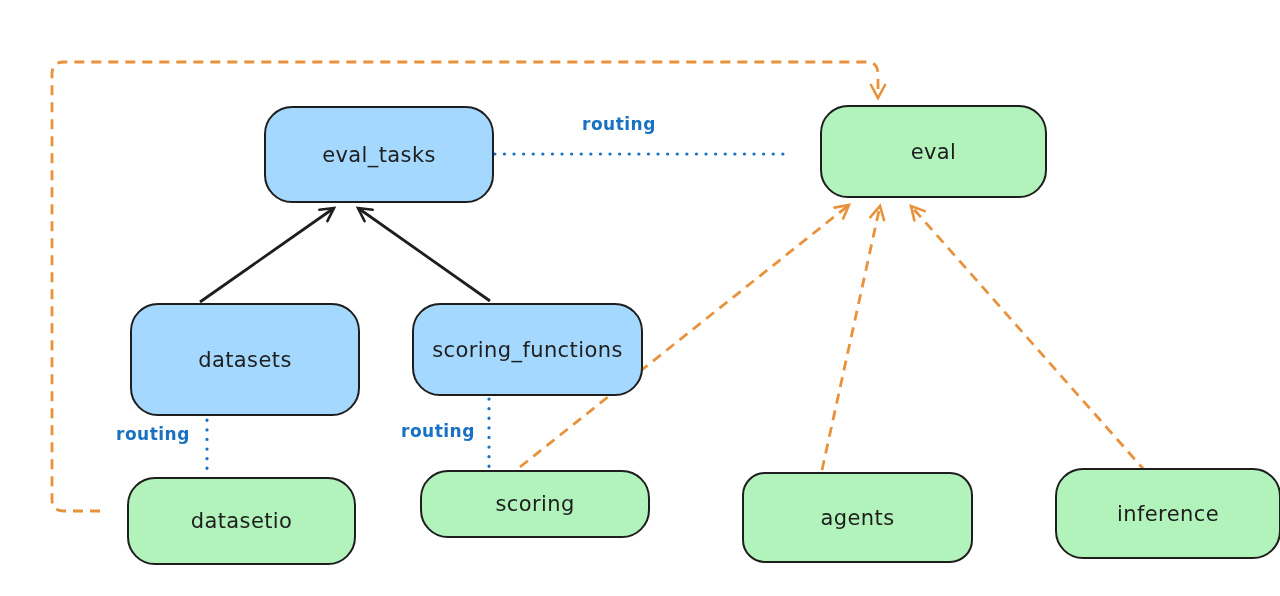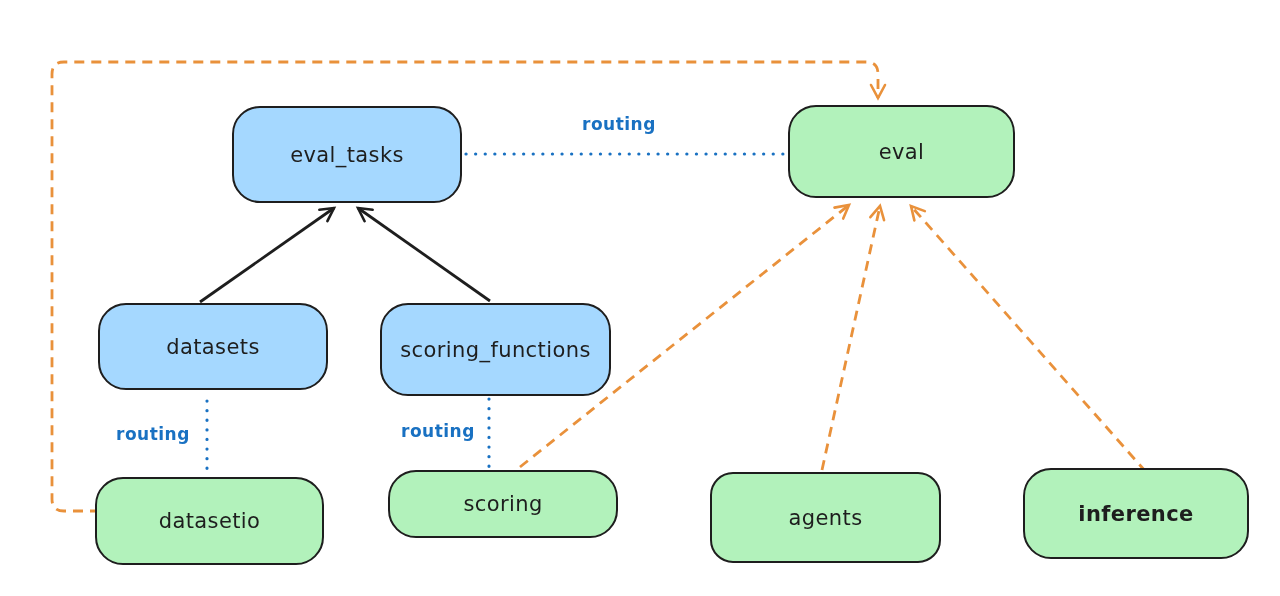--- a/index.html
+++ b/index.html
@@ -25,32 +25,33 @@
     position: absolute;
     box-sizing: border-box;
     border: 2.6px solid #1e1e1e;
     border-radius: 28px;
     display: flex;
     align-items: center;
     justify-content: center;
     font-size: 21px;
     letter-spacing: 0.4px;
     color: #1e1e1e;
+    margin-left: 32px;
   }
   .node-blue  { background: #a5d8ff; }
   .node-green { background: #b2f2bb; }
 
   #node-eval_tasks        { left: 232px;  top: 106px; width: 230px; height: 97px; }
   #node-eval              { left: 788px;  top: 105px; width: 227px; height: 93px; }
-  #node-datasets          { left: 98px;   top: 303px; width: 230px; height: 87px; }
+  #node-datasets          { left: 98px;   top: 303px; width: 230px; height: 113px; }
   #node-scoring_functions { left: 380px;  top: 303px; width: 231px; height: 93px; }
   #node-datasetio         { left: 95px;   top: 477px; width: 229px; height: 88px; }
   #node-scoring           { left: 388px;  top: 470px; width: 230px; height: 68px; }
   #node-agents            { left: 710px;  top: 472px; width: 231px; height: 91px; border-radius: 23px; }
-  #node-inference         { left: 1023px; top: 468px; width: 226px; height: 91px; font-weight: bold; }
+  #node-inference         { left: 1023px; top: 468px; width: 226px; height: 91px; }
 
   .edge-label {
     position: absolute;
     color: #1971c2;
     font-size: 17px;
     font-weight: 700;
     letter-spacing: 0.5px;
     white-space: nowrap;
   }
   #routing-label-0 { left: 582px; top: 114px; }

